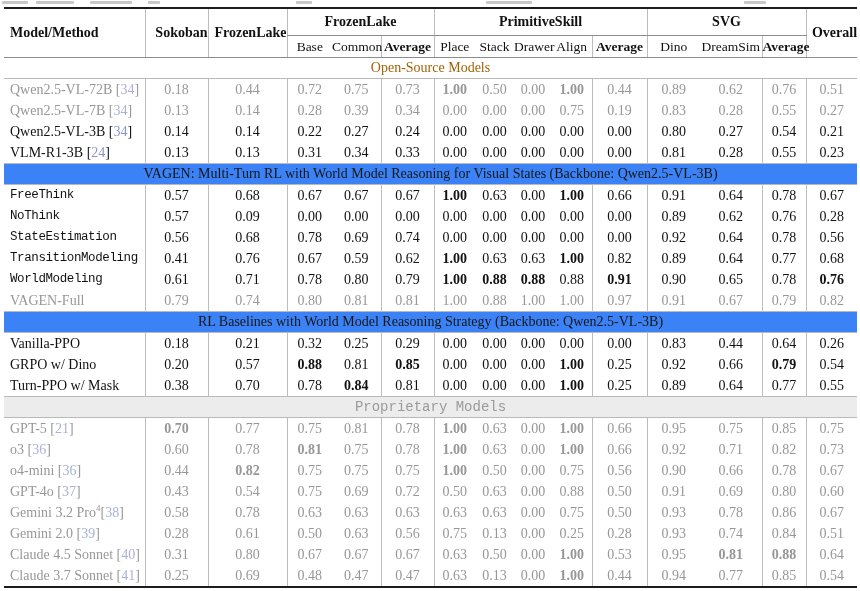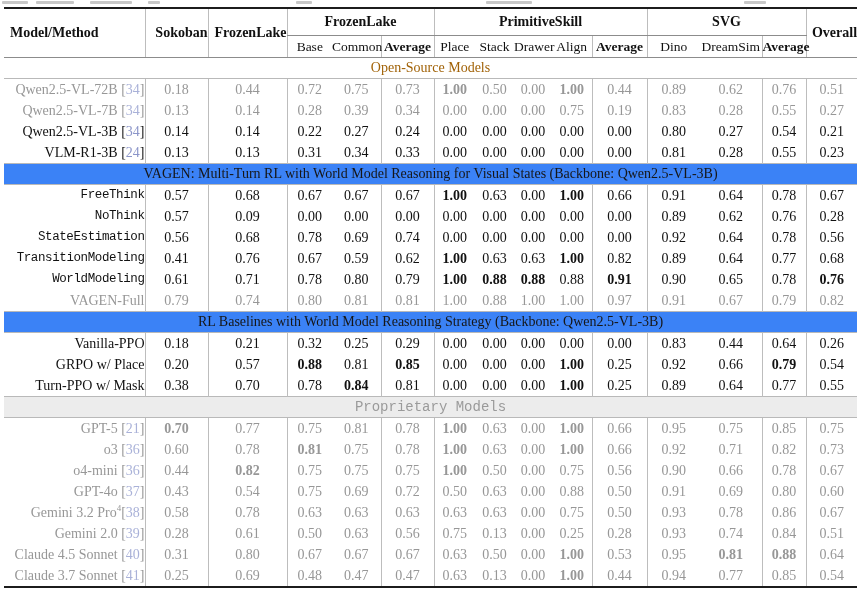--- a/index.html
+++ b/index.html
@@ -20,21 +20,21 @@
   thead th{font-weight:bold;}
   thead tr.group-row th{height:26px;line-height:26px;}
   thead tr.sub-row th{height:21px;line-height:21px;font-weight:normal;font-size:13.5px;border-bottom:1px solid #8c8c8c;}
   thead tr.sub-row th.bavg{font-weight:bold;}
   th.model-h{text-align:left;padding-left:6px;border-bottom:1px solid #8c8c8c;}
   th.span2{border-bottom:1px solid #8c8c8c;text-align:right;}
   th.grp{border-bottom:1px solid #8c8c8c;}
   .vl{border-left:1px solid #bdbdbd;}
 
   tbody td{height:21px;}
-  tbody td.name{text-align:right;padding-left:6px;}
+  tbody td.name{text-align:left;padding-left:6px;}
   td.mono{font-family:"Liberation Mono","DejaVu Sans Mono",monospace;font-size:12.5px;letter-spacing:-0.4px;}
   tr.gray td{color:#979797;}
   td.b{font-weight:bold;}
   .cite{color:#8b95c9;}
   tr.gray .cite{color:#a9b1d8;}
   sup{font-size:9px;line-height:0;}
 
   tr.band td{height:20px;line-height:20px;font-size:14px;border-top:1px solid #b9b9b9;border-bottom:1px solid #b9b9b9;}
   tr.band.plain td{background:#fff;color:#a16207;border-top:none;}
   tr.band.gray td{background:#3b82f6;color:#161616;}
@@ -288,21 +288,21 @@
           <td class="">0.00</td>
           <td class="">0.00</td>
           <td class="">0.00</td>
           <td class="vl">0.00</td>
           <td class="vl">0.83</td>
           <td class="">0.44</td>
           <td class="vl">0.64</td>
           <td class="vl">0.26</td>
         </tr>
         <tr>
-          <td class="name"><span>GRPO w/ Place</span></td>
+          <td class="name"><span>GRPO w/ Dino</span></td>
           <td class="vl">0.20</td>
           <td class="vl">0.57</td>
           <td class="vl b">0.88</td>
           <td class="">0.81</td>
           <td class="vl b">0.85</td>
           <td class="vl">0.00</td>
           <td class="">0.00</td>
           <td class="">0.00</td>
           <td class=" b">1.00</td>
           <td class="vl">0.25</td>

